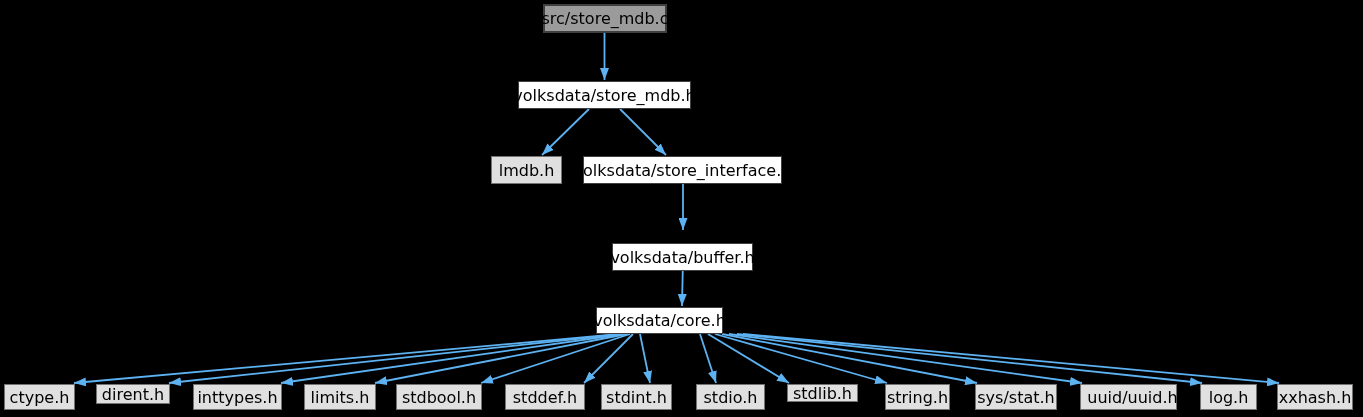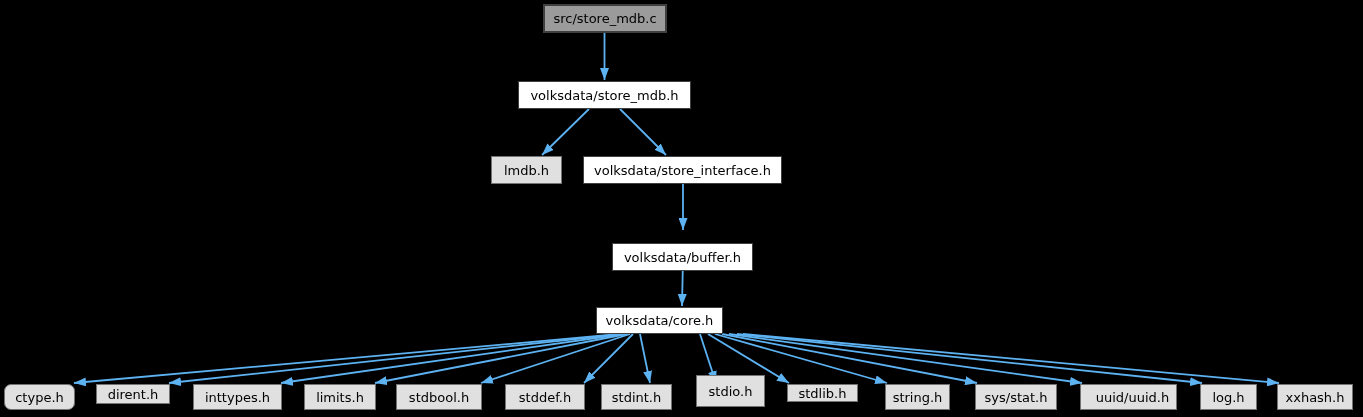--- a/index.html
+++ b/index.html
@@ -21,21 +21,21 @@
     top: 0;
     width: 1363px;
     height: 417px;
   }
   .node {
     position: absolute;
     box-sizing: border-box;
     display: flex;
     align-items: center;
     justify-content: center;
-    font-size: 13px;
+    font-size: 16px;
     color: #000000;
     white-space: nowrap;
     cursor: default;
   }
   .node.current {
     background: #9b9b9b;
     border: 2px solid #3f3f3f;
   }
   .node.internal {
     background: #ffffff;
@@ -89,42 +89,42 @@
       </div>
       <div class="node internal" style="left: 583px; top: 156px; width: 199px; height: 28px;">
         <span>volksdata/store_interface.h</span>
       </div>
       <div class="node internal" style="left: 612px; top: 243px; width: 141px; height: 28px;">
         <span>volksdata/buffer.h</span>
       </div>
       <div class="node internal" style="left: 596px; top: 307px; width: 127px; height: 27px;">
         <span>volksdata/core.h</span>
       </div>
-      <div class="node external" style="left: 4px; top: 384px; width: 71px; height: 26px; border-radius: 7px;">
+      <div class="node external" style="left: 4px; top: 384px; width: 71px; height: 26px;">
         <span>ctype.h</span>
       </div>
       <div class="node external" style="left: 96px; top: 384px; width: 74px; height: 20px;">
         <span>dirent.h</span>
       </div>
       <div class="node external" style="left: 193px; top: 384px; width: 89px; height: 26px;">
         <span>inttypes.h</span>
       </div>
       <div class="node external" style="left: 304px; top: 384px; width: 72px; height: 26px;">
         <span>limits.h</span>
       </div>
       <div class="node external" style="left: 396px; top: 384px; width: 86px; height: 26px;">
         <span>stdbool.h</span>
       </div>
       <div class="node external" style="left: 505px; top: 384px; width: 80px; height: 26px;">
         <span>stddef.h</span>
       </div>
       <div class="node external" style="left: 601px; top: 384px; width: 71px; height: 26px;">
         <span>stdint.h</span>
       </div>
-      <div class="node external" style="left: 696px; top: 375px; width: 69px; height: 32px;">
+      <div class="node external" style="left: 696px; top: 384px; width: 69px; height: 26px;">
         <span>stdio.h</span>
       </div>
       <div class="node external" style="left: 787px; top: 384px; width: 71px; height: 18px;">
         <span>stdlib.h</span>
       </div>
       <div class="node external" style="left: 885px; top: 384px; width: 65px; height: 26px;">
         <span>string.h</span>
       </div>
       <div class="node external" style="left: 975px; top: 384px; width: 82px; height: 26px;">
         <span>sys/stat.h</span>

